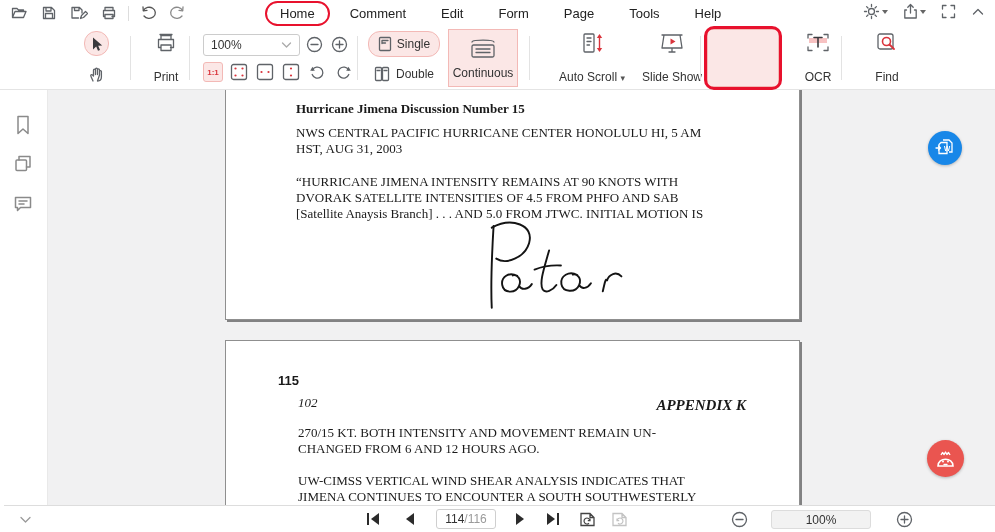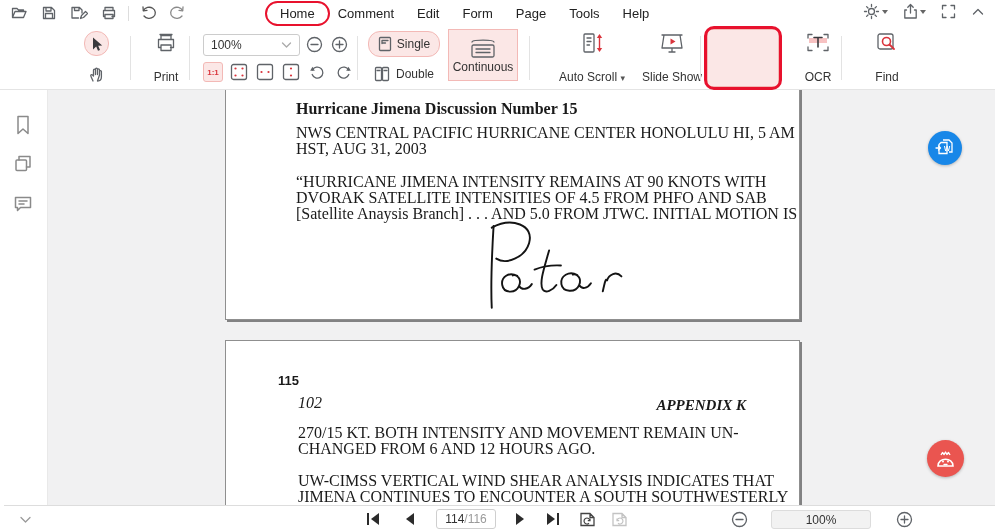--- a/index.html
+++ b/index.html
@@ -10,21 +10,21 @@
     -webkit-font-smoothing:antialiased;
   }
   svg { display:block; }
   .ic { stroke:#5f6368; fill:none; stroke-width:1.3; stroke-linecap:round; stroke-linejoin:round; }
 
   
   .menubar { position:absolute; left:0; top:0; width:995px; height:26px; background:#fff; }
   .quick { position:absolute; left:8px; top:3px; display:flex; align-items:center; gap:8px; }
   .qbtn { width:22px; height:20px; display:flex; align-items:center; justify-content:center; cursor:pointer; }
   .vsep { width:1px; height:15px; background:#ddd; }
-  .tabs { position:absolute; left:278px; top:0; height:26px; display:flex; align-items:center; gap:19px; font-size:13px; color:#222; }
+  .tabs { position:absolute; left:278px; top:0; height:26px; display:flex; align-items:center; gap:31px; font-size:13px; color:#222; }
   .tab { position:relative; cursor:pointer; padding:4px 2px; white-space:nowrap; }
   .tab-ring { position:absolute; left:-13px; top:-1px; right:-13px; bottom:-1px; border:2.5px solid #e8112d; border-radius:13px; pointer-events:none; }
   .tab-underline { position:absolute; left:-2px; right:-2px; bottom:-2px; height:2px; background:#d9343c; }
   .winicons { position:absolute; right:10px; top:3px; display:flex; align-items:center; gap:15px; }
   .wbtn { display:flex; align-items:center; gap:2px; cursor:pointer; }
   .caret { width:0; height:0; border-left:3.5px solid transparent; border-right:3.5px solid transparent; border-top:4px solid #666; }
 
   
   .ribbon { position:absolute; left:0; top:26px; width:995px; height:64px; background:#fff; border-bottom:1px solid #e4e4e4; }
   .rsep { position:absolute; top:10px; width:1px; height:44px; background:#e3e3e3; }
@@ -40,21 +40,21 @@
 
   
   .sidebar { position:absolute; left:0; top:90px; width:48px; height:415px; background:#fff; border-right:1px solid #e9e9e9; }
   .sbtn { position:absolute; left:13px; width:22px; height:22px; cursor:pointer; }
 
   
   .canvas { position:absolute; left:48px; top:90px; width:947px; height:415px; background:#f1f1f2; overflow:hidden; }
   .page { position:absolute; left:177px; width:575px; background:#fff; border:1px solid #8f8f8f; box-shadow:2px 2px 0 rgba(70,70,70,.65); }
   .page1 { top:-6px; height:236px; border-top:none; }
   .page2 { top:250px; height:240px; }
-  .doc { font-family:"Liberation Serif", serif; font-size:16px; color:#1a1a1a; line-height:16px; position:absolute; white-space:nowrap; }
+  .doc { font-family:"Liberation Serif", serif; font-size:13px; color:#1a1a1a; line-height:16px; position:absolute; white-space:nowrap; }
   .fab { position:absolute; border-radius:50%; display:flex; align-items:center; justify-content:center; cursor:pointer; box-shadow:0 1px 3px rgba(0,0,0,.25); }
 
   
   .statusbar { position:absolute; left:4px; top:505px; width:995px; height:27px; background:#fff; border-top:1px solid #ddd; }
   .navbtn { position:absolute; top:5px; width:18px; height:16px; cursor:pointer; display:flex; align-items:center; justify-content:center; }
   .pagebox { position:absolute; left:432px; top:3px; width:60px; height:20px; border:1px solid #cfcfcf; border-radius:3px; display:flex; align-items:center; justify-content:center; font-size:12px; cursor:text; background:#fff; }
   .pagebox .cur { color:#333; }
   .pagebox .tot { color:#9a9a9a; }
   .zoom-pill { position:absolute; left:767px; top:4px; width:100px; height:19px; background:#f2f2f2; border:1px solid #dcdcdc; border-radius:3px; display:flex; align-items:center; justify-content:center; font-size:12px; color:#333; cursor:pointer; }
 </style>
@@ -231,21 +231,21 @@
     <span class="lbl">Single</span>
   </div>
   <div class="tool" style="left:368px; top:35px; width:72px; height:26px; gap:6px;">
     <svg width="16" height="16">
         <rect class="ic" x="1.5" y="1.5" width="6" height="13" rx="1"></rect>
         <rect class="ic" x="8.5" y="1.5" width="6" height="13" rx="1"></rect>
         <path class="ic" d="M3,4.5 h3 M10,4.5 h3"></path>
       </svg>
     <span class="lbl">Double</span>
   </div>
-  <div class="vtool sel-pink" style="left:448px; top:3px; width:70px; height:52px; padding:8px 0 6px;">
+  <div class="vtool sel-pink" style="left:448px; top:3px; width:70px; height:58px; padding:8px 0 6px;">
     <svg width="28" height="22">
         <path class="ic" d="M3,4 C3,1.5 25,1.5 25,4"></path>
         <rect class="ic" x="3" y="7" width="22" height="12" rx="1.5"></rect>
         <path class="ic" d="M7,11 h14 M7,14.5 h14"></path>
       </svg>
     <span class="lbl">Continuous</span>
   </div>
   <div class="rsep" style="left:529px;"></div>
 
   <div class="vtool" style="left:628px; top:6px; width:66px; height:52px;">

